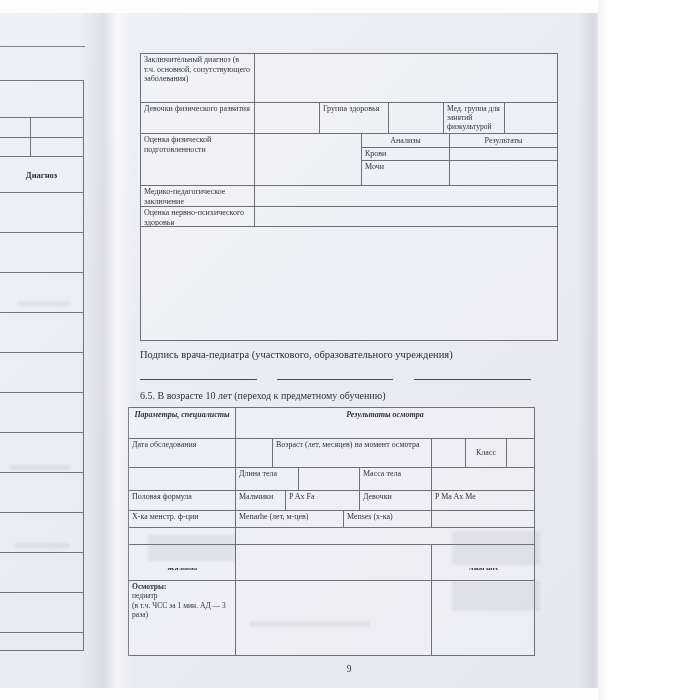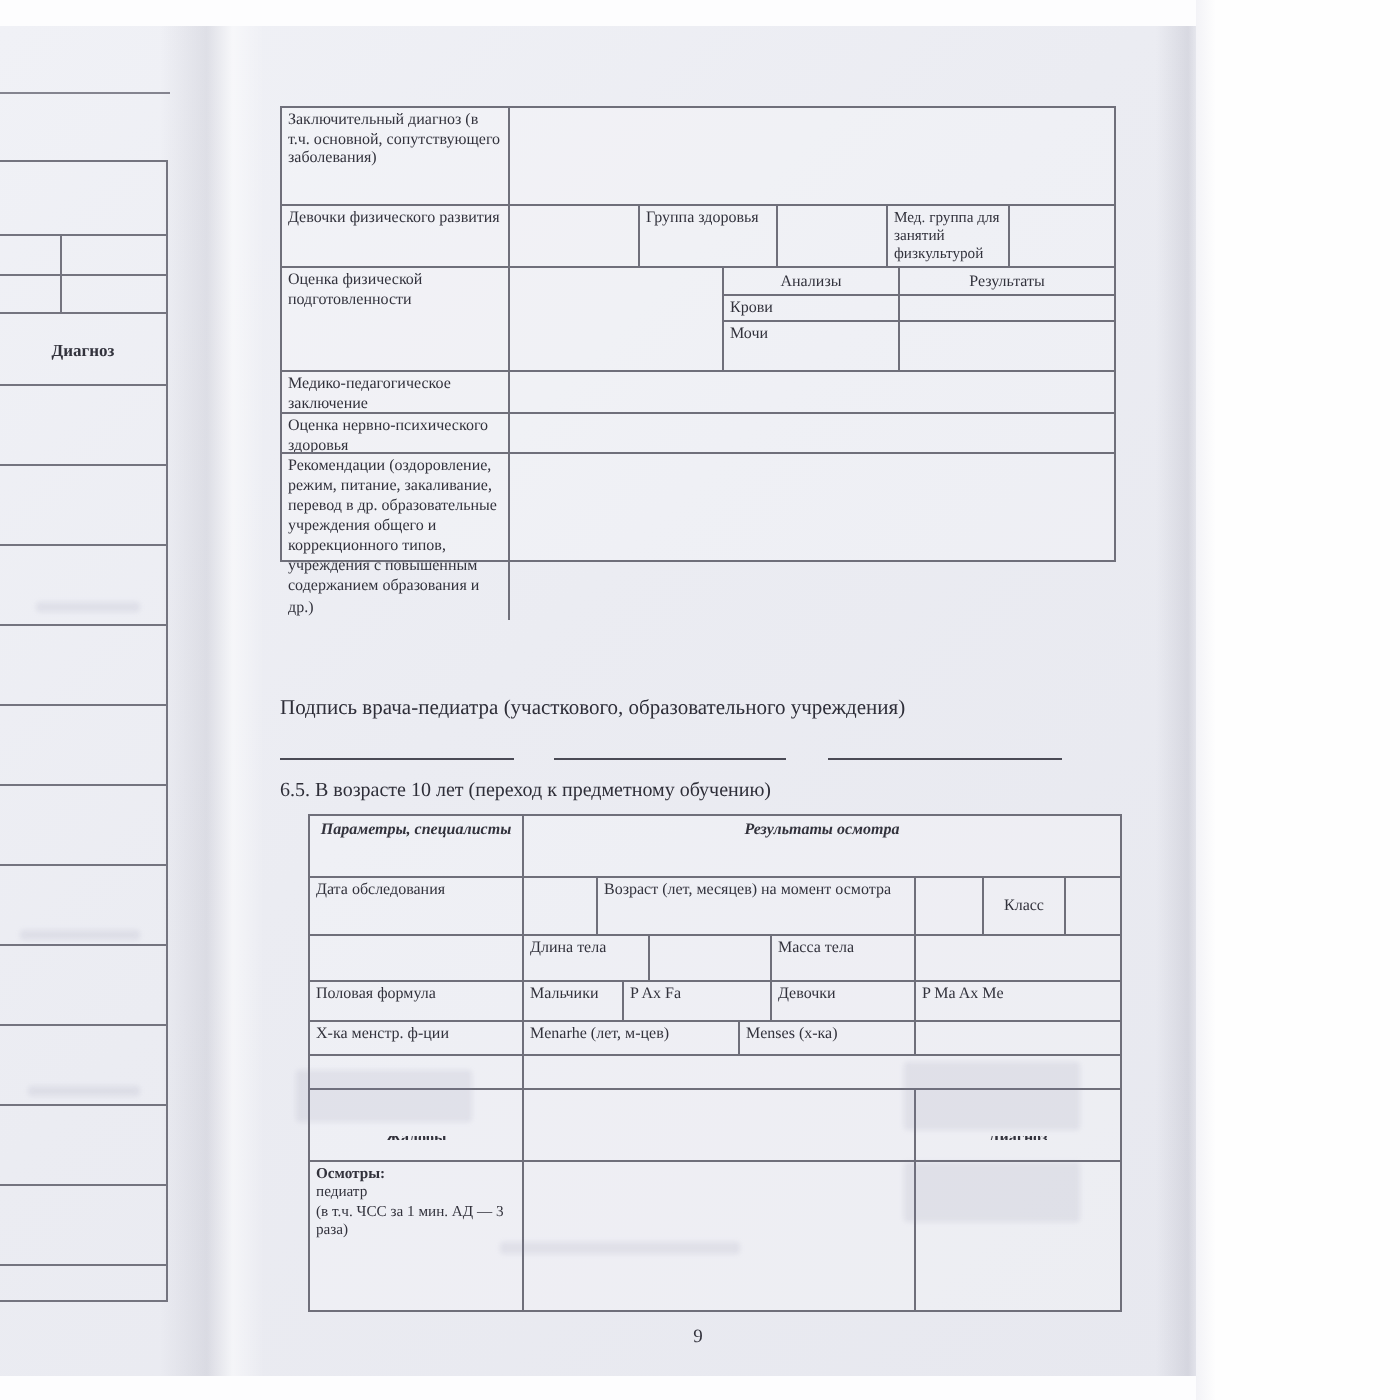--- a/index.html
+++ b/index.html
@@ -51,30 +51,30 @@
   .tcell{box-sizing:border-box;border-left:1px solid #6f6f7a;padding:1px 3px;
          font-size:8px;line-height:1.2;overflow:hidden;}
   .tcell:first-child{border-left:none;}
   .grow{flex:1 1 auto;}
   .center{display:flex;align-items:center;justify-content:center;text-align:right;}
   .vtop{padding-top:2px;}
   .b{font-weight:bold;margin-top:40px;}
   .bi{font-weight:bold;font-style:italic;}
 
   
-  #top-table{left:140px;top:40px;width:418px;height:228px;}
+  #top-table{left:140px;top:40px;width:418px;height:288px;}
   .w113{width:113px;flex-shrink:0;}
   .nested{display:flex;flex-direction:column;padding:0;}
   .nrow{display:flex;box-sizing:border-box;border-top:1px solid #6f6f7a;height:13px;}
   .nrow:first-child{border-top:none;}
   .ncell{box-sizing:border-box;border-left:1px solid #6f6f7a;padding:0 3px;font-size:8px;line-height:12px;}
   .ncell:first-child{border-left:none;}
 
   
-  #sec-table{left:154px;top:394px;width:407px;height:249px;}
+  #sec-table{left:128px;top:394px;width:407px;height:249px;}
   .w106{width:106px;flex-shrink:0;}
 
   .caption{position:absolute;font-size:10.5px;color:#2e2e38;}
   .sig-seg{position:absolute;top:366px;border-top:1.2px solid #4a4a55;}
   .heading{position:absolute;left:140px;top:377px;font-size:10px;color:#2e2e38;}
   .pagenum{position:absolute;left:100px;top:651px;width:498px;text-align:center;font-size:9.5px;}
 
   .smudge{position:absolute;background:rgba(125,125,160,.12);filter:blur(1.2px);border-radius:2px;pointer-events:none;}
 </style>
 </head>
@@ -139,21 +139,20 @@
     </div>
     <div class="trow" style="height:21px">
       <div class="tcell w113">Медико-педагогическое заключение</div>
       <div class="tcell grow"></div>
     </div>
     <div class="trow" style="height:20px">
       <div class="tcell w113">Оценка нервно-психического здоровья</div>
       <div class="tcell grow"></div>
     </div>
     <div class="trow grow">
-      <div class="tcell w113" style="line-height:1.26">Рекомендации (оздоровление, режим, питание, закаливание, перевод в др. образовательные учреждения общего и коррекционного типов, учреждения с повышенным содержанием образования и др.)</div>
       <div class="tcell grow"></div>
     </div>
   </div>
 
   <div class="caption" style="left:140px;top:336px">Подпись врача-педиатра (участкового, образовательного учреждения)</div>
   <div class="sig-seg" style="left:140px;width:117px"></div>
   <div class="sig-seg" style="left:277px;width:116px"></div>
   <div class="sig-seg" style="left:414px;width:117px"></div>
 
   <div class="heading">6.5. В возрасте 10 лет (переход к предметному обучению)</div>

